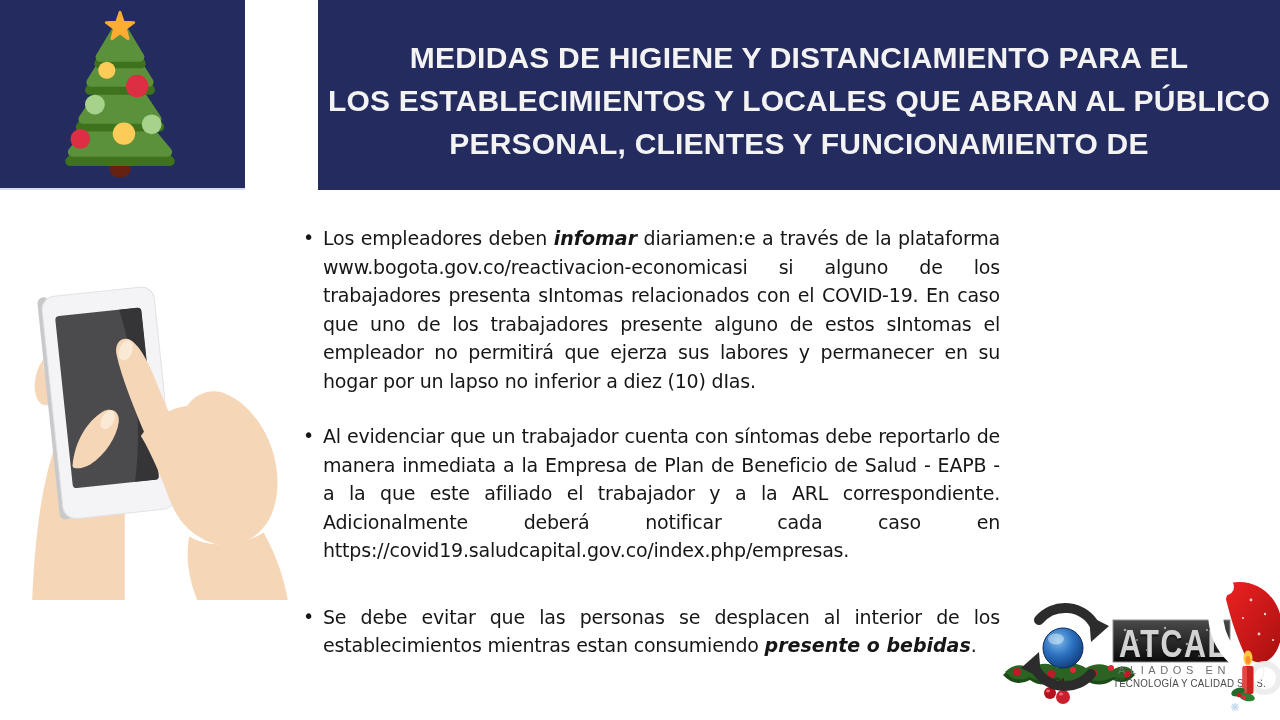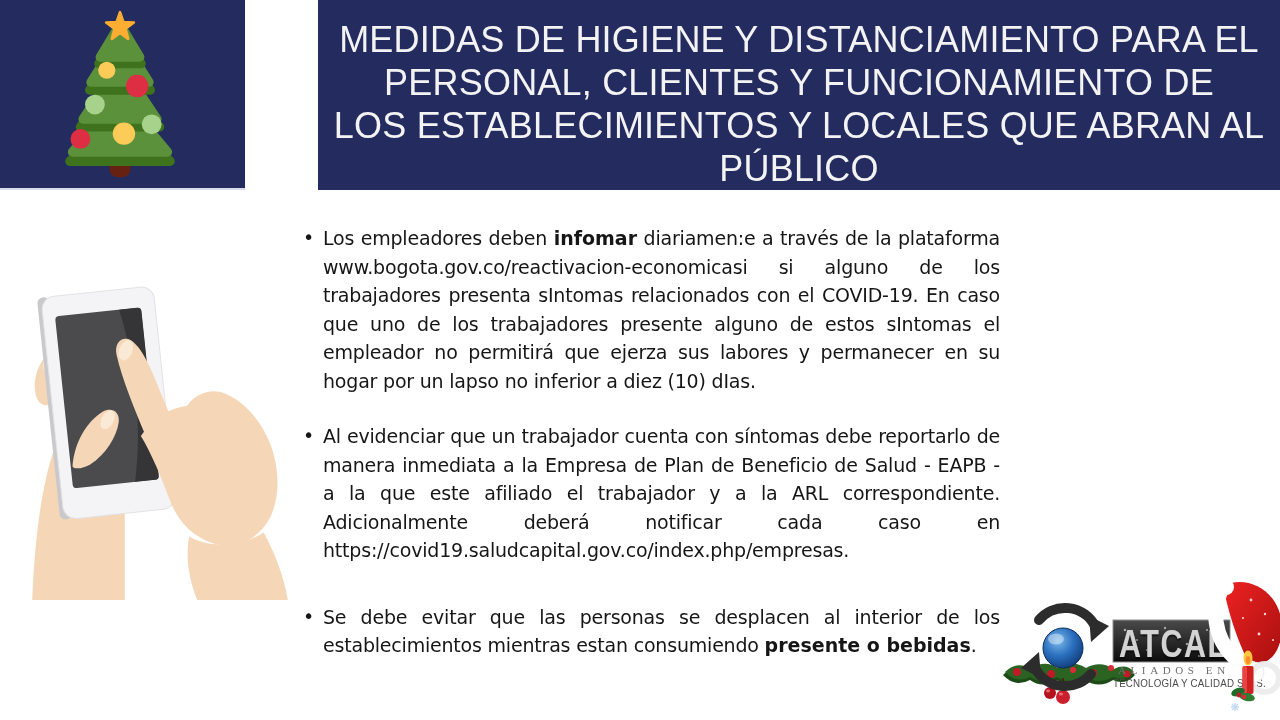--- a/index.html
+++ b/index.html
@@ -12,55 +12,55 @@
   .tree-panel {
     position:absolute; left:0; top:0; width:245px; height:190px;
     background:#242b5e; border-bottom:2px solid #d9dcea; box-sizing:border-box;
   }
   .tree-panel svg { position:absolute; left:54px; top:8px; }
 
   
   .banner {
     position:absolute; left:318px; top:0; width:962px; height:190px;
     background:#242b5e; color:#f3f3f3; box-sizing:border-box;
-    font-family:"Liberation Sans", sans-serif; font-weight:normal;
-    font-size:36px; line-height:43px; text-align:center; padding-top:18px;
+    font-family:"Liberation Sans", sans-serif; font-weight:bold;
+    font-size:30px; line-height:43px; text-align:center; padding-top:36px;
     letter-spacing:0.2px;
   }
 
   
   .hands { position:absolute; left:28px; top:283px; }
 
   
   .bullets {
     position:absolute; left:300px; top:224px; width:700px;
     margin:0; padding:0; list-style:none;
     font-size:19px; line-height:28.5px; color:#161616;
     text-align:justify; letter-spacing:-0.2px;
   }
   .bullets li { position:relative; padding-left:23px; }
   .bullets li:nth-child(1) { margin-bottom:27px; }
   .bullets li:nth-child(2) { margin-bottom:38px; }
   .bullets .dot { position:absolute; left:3px; top:-1px; }
-  .bullets b { font-weight:bold; letter-spacing:0; }
+  .bullets b { font-weight:bold; letter-spacing:0;font-style:italic; }
 
   
   .logo { position:absolute; left:995px; top:578px; width:290px; height:142px; }
   .logo svg.base { position:absolute; left:0; top:0; }
   .logo svg.hat  { position:absolute; left:196px; top:0; }
   .wordmark {
     position:absolute; left:124px; top:46px; z-index:2;
     font-family:"Liberation Sans", sans-serif; font-weight:bold;
     font-size:39px; line-height:1; color:#d3d3d3; letter-spacing:2px;
     transform:scaleX(0.78); transform-origin:left top;
     text-shadow:0 2px 2px rgba(0,0,0,0.65), 0 0 1px #7a7a7a;
   }
   .tag1 {
     position:absolute; left:123px; top:86px; z-index:2;
-    font-family:Liberation Serif, serif; font-size:11px;
+    font-family:Liberation Sans, sans-serif; font-size:11px;
     letter-spacing:4.6px; color:#6f6f6f; white-space:nowrap;
   }
   .tag2 {
     position:absolute; left:118px; top:99px; z-index:2;
     font-family:"Liberation Sans", sans-serif; font-size:10.5px;
     letter-spacing:0.2px; color:#4c4c4c; white-space:nowrap;
     transform:scaleX(0.93); transform-origin:left top;
   }
 </style>
 </head>
@@ -84,22 +84,22 @@
     <circle cx="63" cy="59" r="8.5" fill="#DD2E44"></circle>
     <circle cx="31" cy="73" r="7.5" fill="#A7D28B"></circle>
     <circle cx="74" cy="88" r="7.5" fill="#A7D28B"></circle>
     <circle cx="53" cy="95" r="8.5" fill="#FDCB58"></circle>
     <circle cx="20" cy="99" r="7.5" fill="#DD2E44"></circle>
   </svg>
 </div>
 
 <header class="banner">
   <div>MEDIDAS DE HIGIENE Y DISTANCIAMIENTO PARA EL</div>
+  <div>LOS ESTABLECIMIENTOS Y LOCALES QUE ABRAN AL PÚBLICO</div>
   <div>PERSONAL, CLIENTES Y FUNCIONAMIENTO DE</div>
-  <div>LOS ESTABLECIMIENTOS Y LOCALES QUE ABRAN AL PÚBLICO</div>
 </header>
 
 <div class="hands">
   <svg width="262" height="317" viewBox="0 0 260 315" aria-hidden="true">
     <defs>
       <clipPath id="screenClip">
           <rect x="36" y="28" width="86" height="172" rx="4"></rect>
         </clipPath>
     </defs>
 

